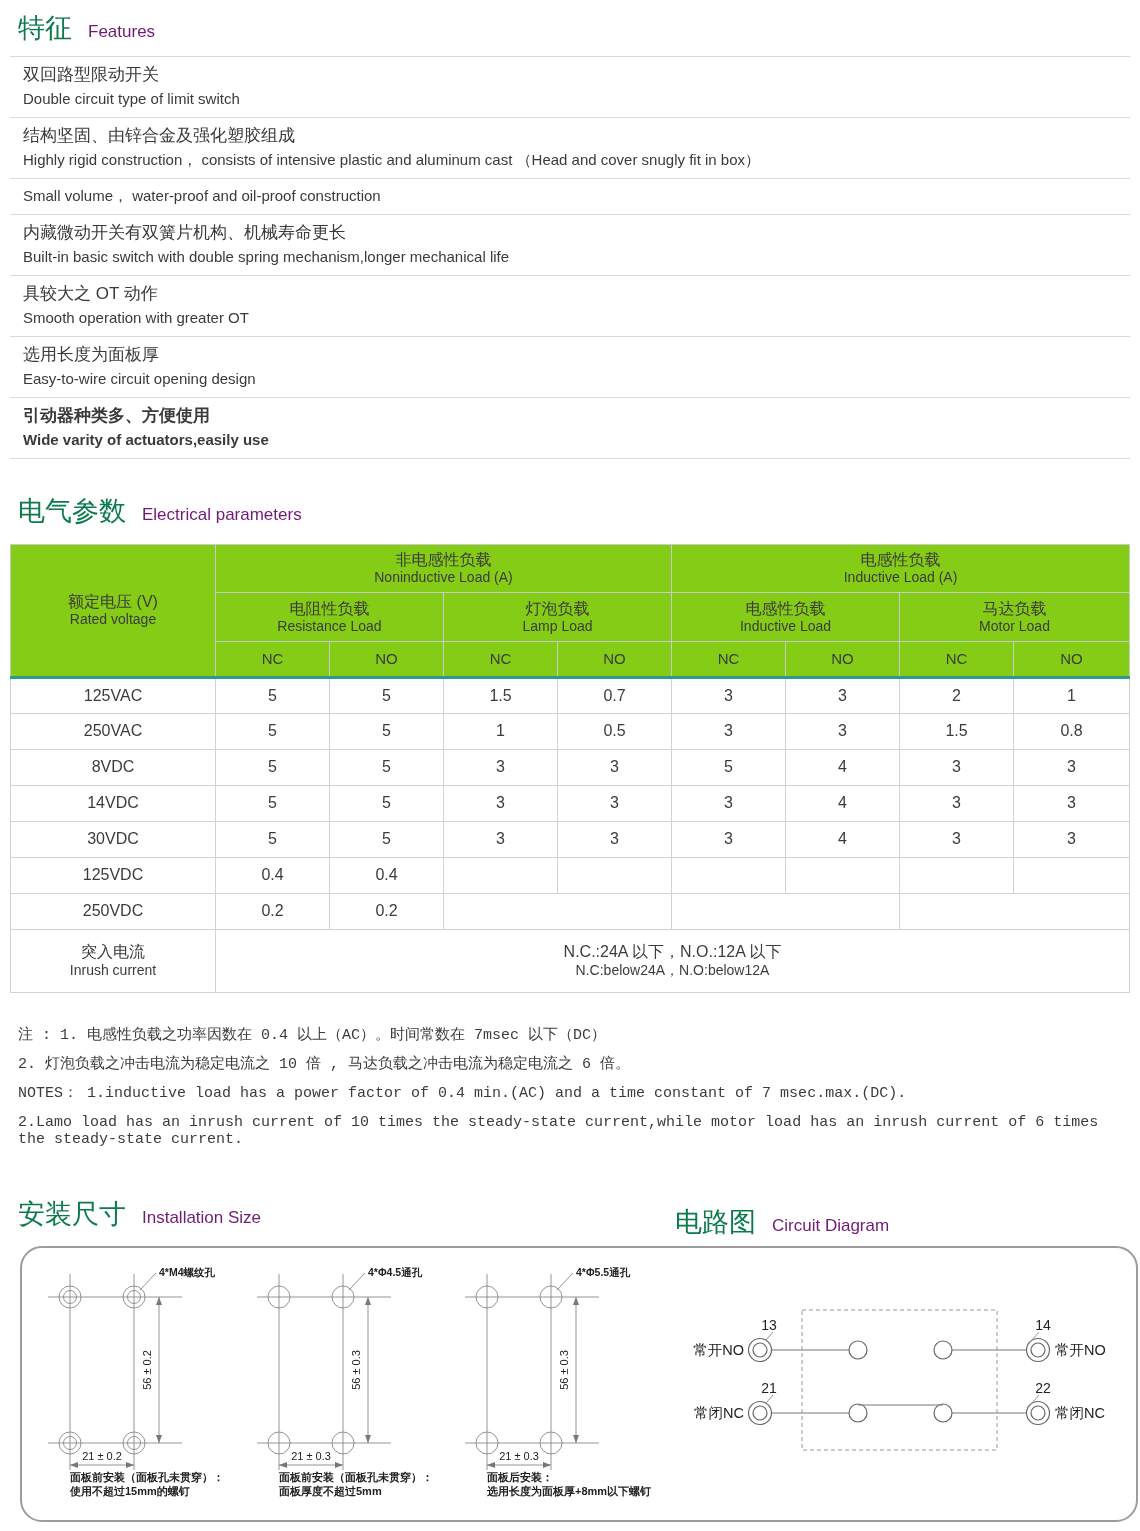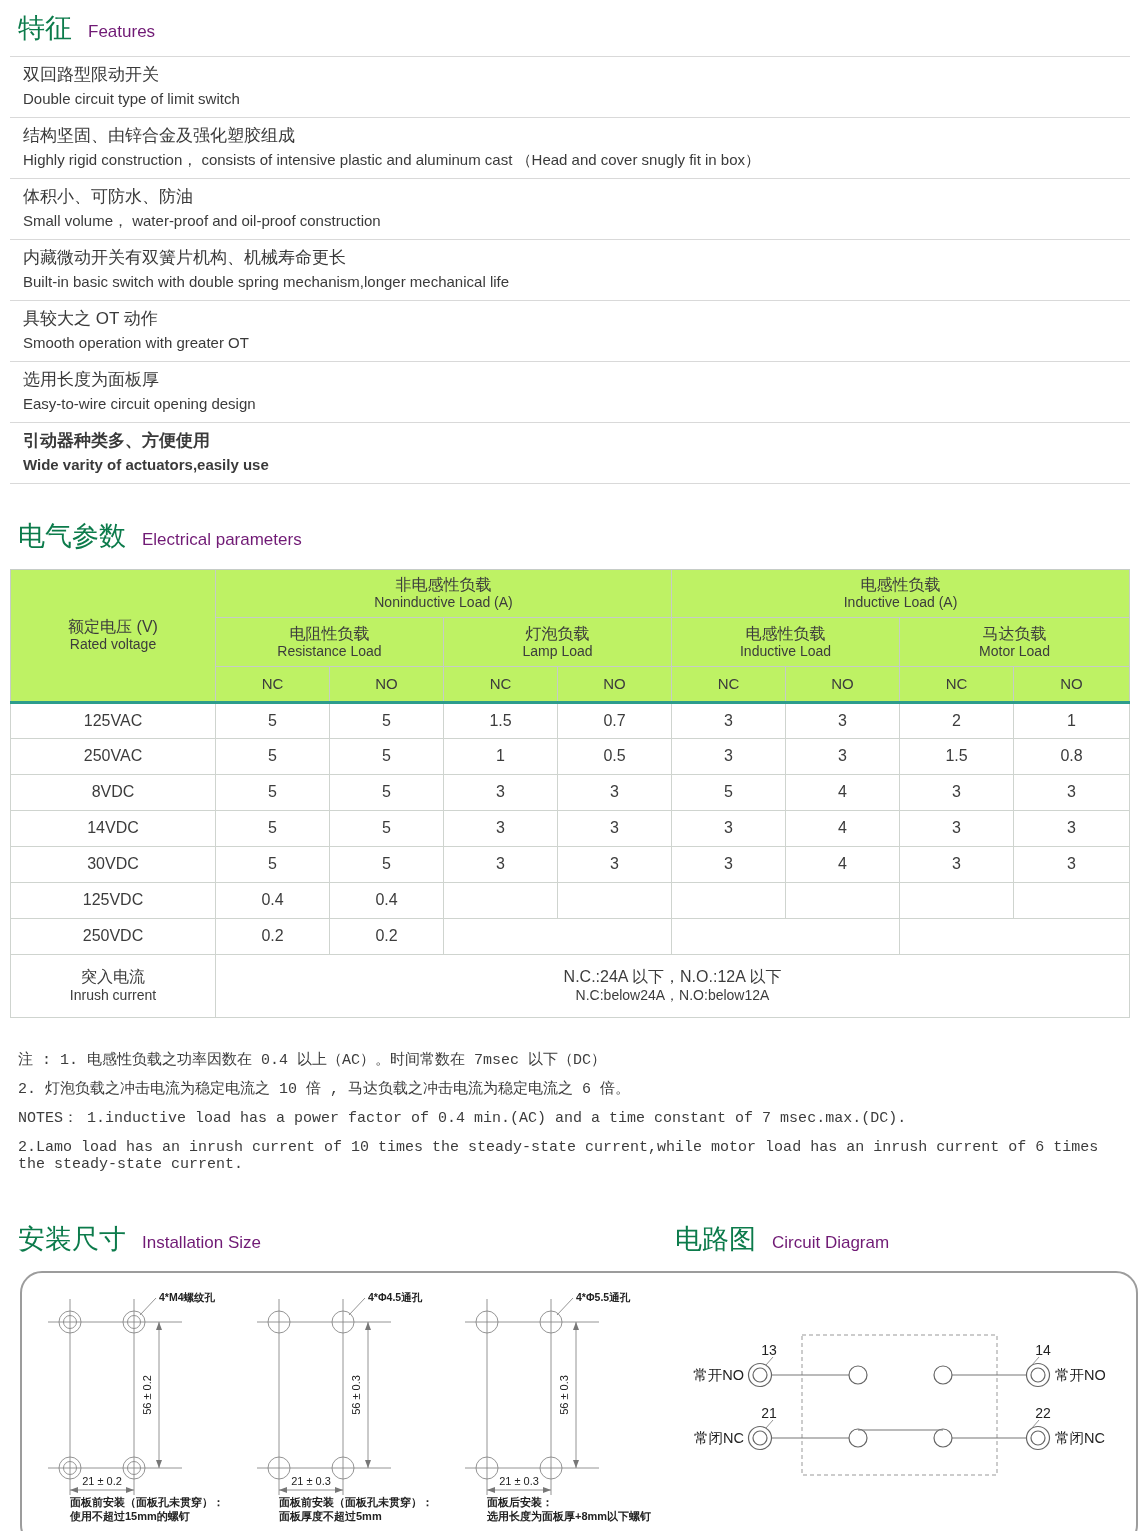--- a/index.html
+++ b/index.html
@@ -27,40 +27,40 @@
   
   .elec-head { margin-top:36px; }
   table.params {
     border-collapse:collapse; table-layout:fixed;
     width:1120px; margin-top:16px;
   }
   table.params th, table.params td {
     border:1px solid #cfd4cf; text-align:center; vertical-align:middle;
     font-weight:normal; color:#3c3c3c; padding:0; overflow:hidden;
   }
-  table.params thead th { background:#bef264; border-color:#c6ccc7; }
+  table.params thead th { background:#84cc16; border-color:#c6ccc7; }
   tr.h-row1 { height:48px; } tr.h-row2 { height:49px; } tr.h-row3 { height:36px; }
   .teal-bottom { border-bottom:3px solid #2d9c8c !important; }
   .hdr-zh { font-size:16px; line-height:19px; }
   .hdr-en { font-size:14px; line-height:17px; }
   .ncno { font-size:15px; }
   tbody tr.v-row { height:36px; }
   tbody td { font-size:16px; border-color:#d6d6d6; }
   tr.inrush-row { height:63px; }
   .inrush-zh { font-size:16px; line-height:20px; }
   .inrush-en { font-size:14px; line-height:17px; }
 
   
   .notes { margin:34px 0 0 8px;font-family:Liberation Mono, monospace; }
   .notes p { margin:0 0 12px 0; font-size:15px; line-height:17px; color:#3c3c3c; }
 
   
   .bottom-heads { position:relative; margin-top:50px; height:40px; }
   .bottom-heads .head-left { position:absolute; left:0; top:0; }
-  .bottom-heads .head-right { position:absolute; left:657px; top:0; }
+  .bottom-heads .head-right { position:absolute; left:657px; top:8px; }
 
   
   .panel {
     position:relative; margin:8px 10px 0 10px;
     width:1114px; height:272px;
     border:2px solid #9c9c9c; border-radius:22px;
     background:#ffffff;
   }
   .panel svg { position:absolute; left:0; top:0; }
   svg text { font-family:"Liberation Sans", sans-serif; fill:#222222; }
@@ -83,21 +83,20 @@
   <ul class="features-list">
     <li>
       <div class="feat-zh">双回路型限动开关</div>
       <div class="feat-en">Double circuit type of limit switch</div>
     </li>
     <li>
       <div class="feat-zh">结构坚固、由锌合金及强化塑胶组成</div>
       <div class="feat-en">Highly rigid construction， consists of intensive plastic and aluminum cast （Head and cover snugly fit in box）</div>
     </li>
     <li>
-      <div class="feat-zh">体积小、可防水、防油</div>
       <div class="feat-en">Small volume， water-proof and oil-proof construction</div>
     </li>
     <li>
       <div class="feat-zh">内藏微动开关有双簧片机构、机械寿命更长</div>
       <div class="feat-en">Built-in basic switch with double spring mechanism,longer mechanical life</div>
     </li>
     <li>
       <div class="feat-zh">具较大之 OT 动作</div>
       <div class="feat-en">Smooth operation with greater OT</div>
     </li>

